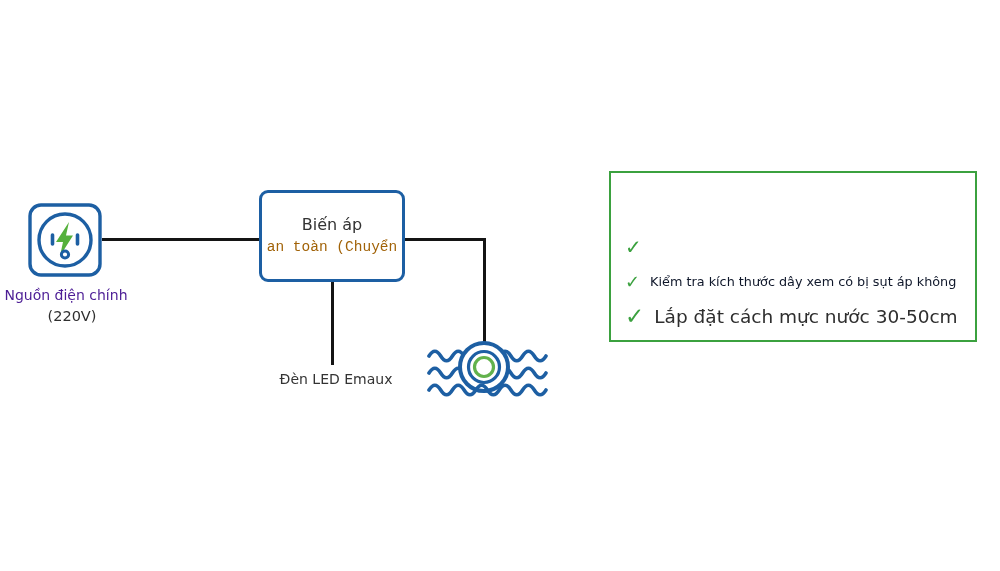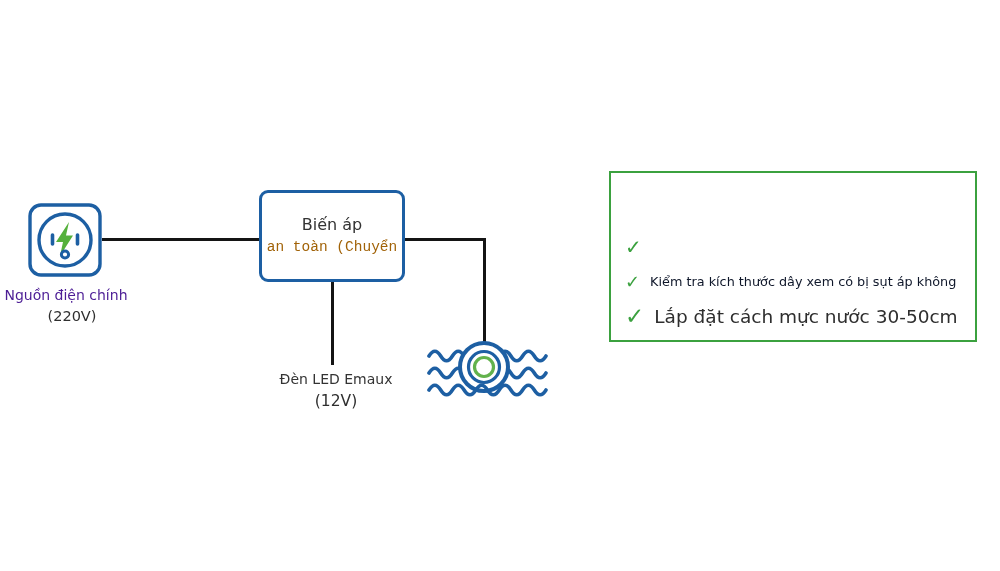--- a/index.html
+++ b/index.html
@@ -87,21 +87,20 @@
   <div class="wire wire-h2"></div>
   <div class="wire wire-v2"></div>
   <div class="wire wire-v3"></div>
 
   <div class="abs tbox">
     <div class="l1">Biến áp</div>
     <div class="l2">an toàn (Chuyển</div>
   </div>
 
   <div class="abs centered led-label">Đèn LED Emaux</div>
-  <div class="abs centered led-volt">(12V)</div>
 
   <svg class="abs pool-svg" width="124" height="76" viewBox="0 0 124 76">
     <path d="M5 26 q5.85 -9.5 11.7 0 t11.7 0 t11.7 0 t11.7 0 t11.7 0 t11.7 0 t11.7 0 t11.7 0 t11.7 0 t11.7 0" fill="none" stroke="#1d5fa3" stroke-width="3.6" stroke-linecap="round"></path>
     <path d="M5 43 q5.85 -9.5 11.7 0 t11.7 0 t11.7 0 t11.7 0 t11.7 0 t11.7 0 t11.7 0 t11.7 0 t11.7 0 t11.7 0" fill="none" stroke="#1d5fa3" stroke-width="3.6" stroke-linecap="round"></path>
     <circle cx="60" cy="37" r="24" fill="#ffffff" stroke="#1d5fa3" stroke-width="4"></circle>
     <circle cx="60" cy="37" r="15.5" fill="none" stroke="#1d5fa3" stroke-width="3.2"></circle>
     <circle cx="60" cy="37" r="9.5" fill="none" stroke="#62b24c" stroke-width="3.2"></circle>
     <path d="M5 60 q5.85 -9.5 11.7 0 t11.7 0 t11.7 0 t11.7 0 t11.7 0 t11.7 0 t11.7 0 t11.7 0 t11.7 0 t11.7 0" fill="none" stroke="#1d5fa3" stroke-width="3.6" stroke-linecap="round"></path>
   </svg>
 

